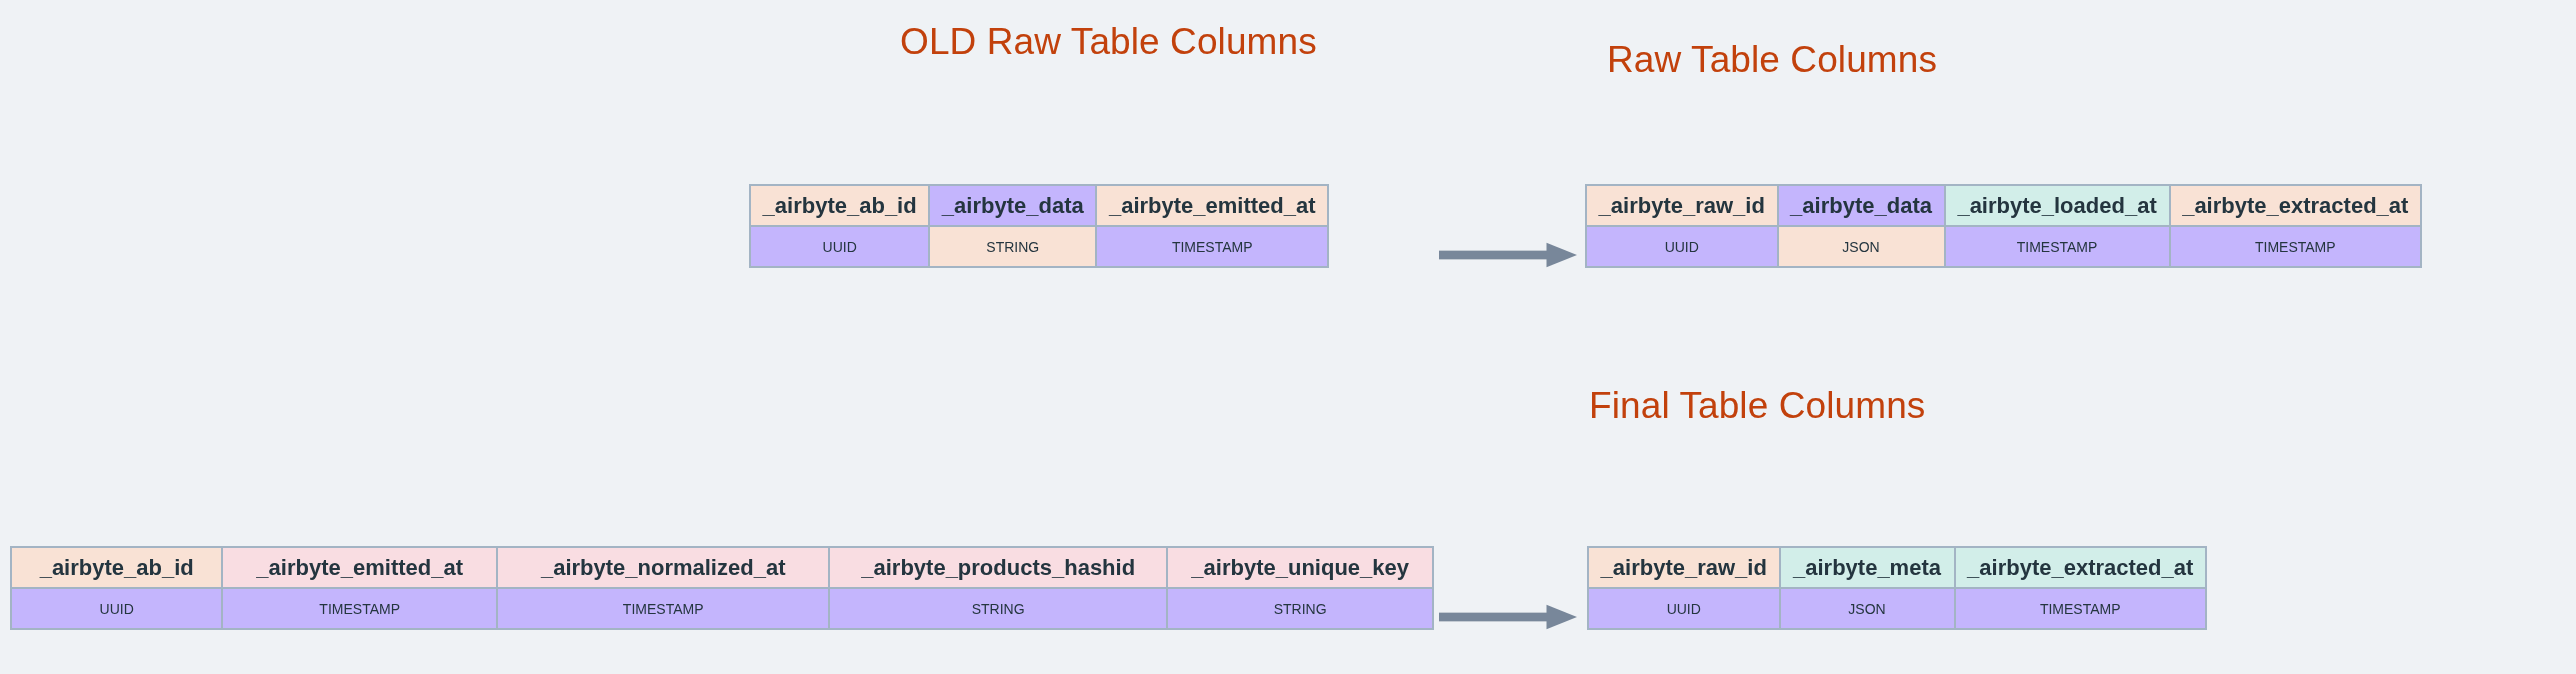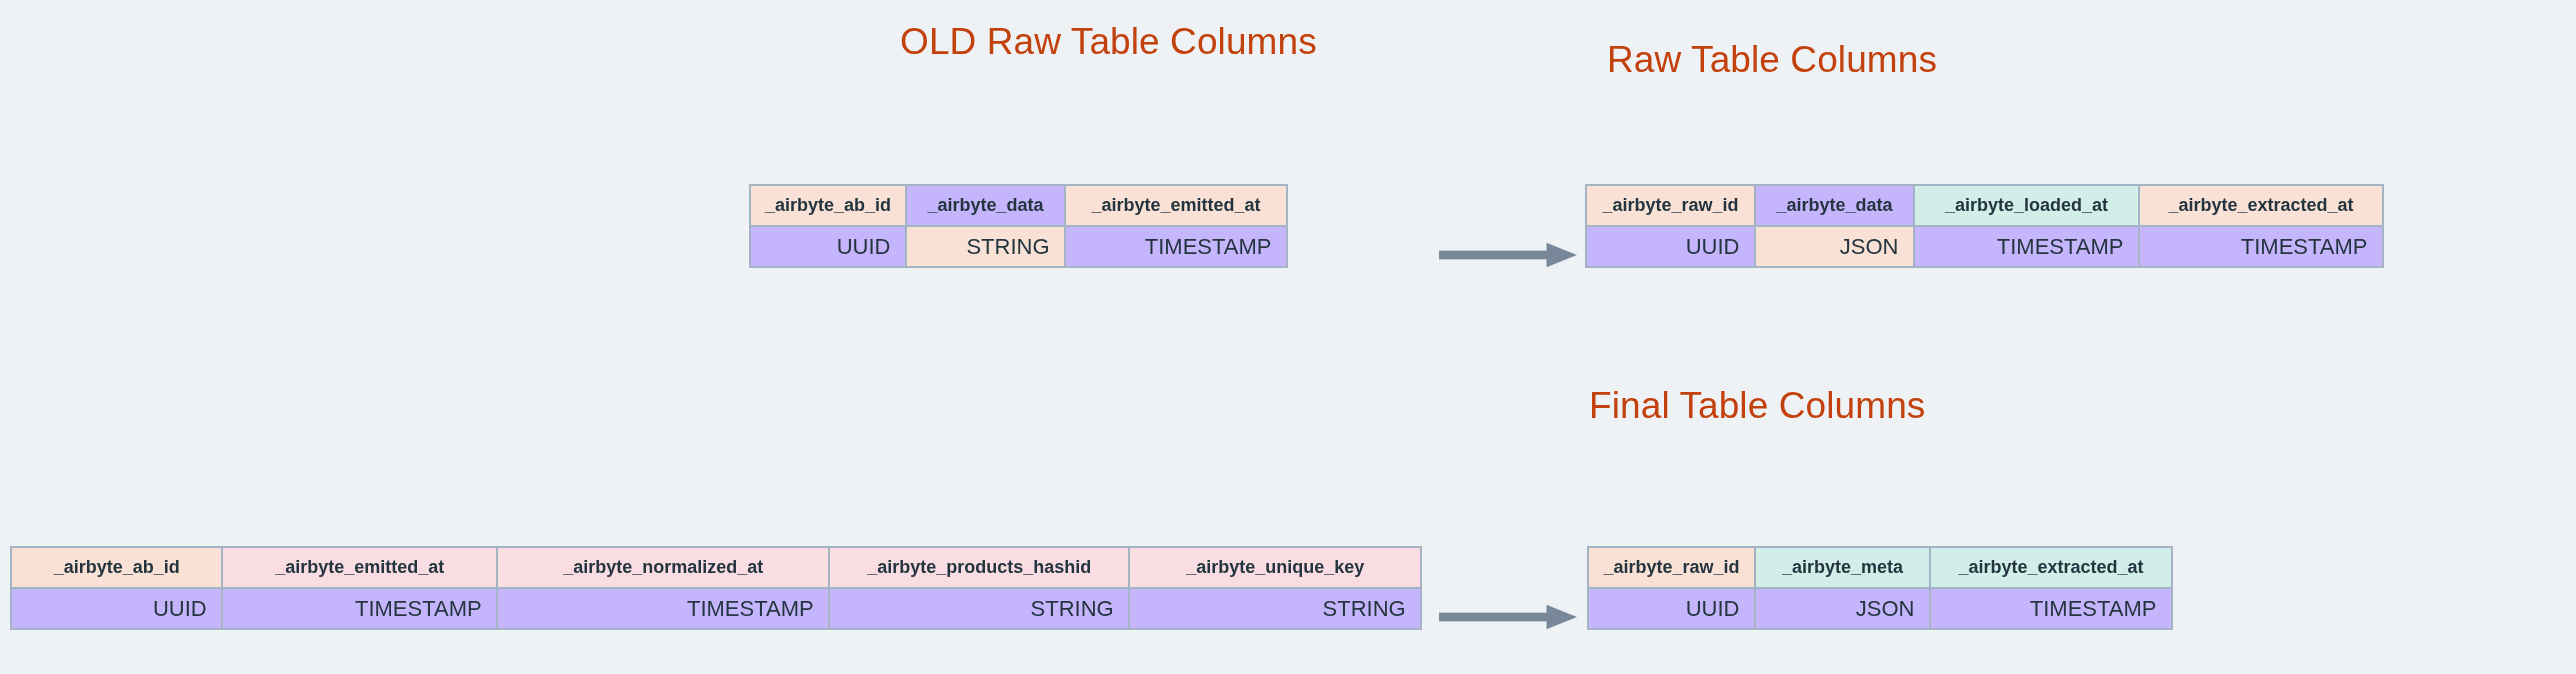--- a/index.html
+++ b/index.html
@@ -47,33 +47,33 @@
     background: #ffffff;
     table-layout: fixed;
   }
   .tbl td, .tbl th {
     border: 2.2px solid #a3b4c4;
     padding: 0;
     margin: 0;
   }
   .tbl th {
     height: 41px;
-    font-size: 18px;
+    font-size: 22px;
     font-weight: 700;
     text-align: center;
     color: #24353f;
     white-space: nowrap;
     padding: 0 11.6px;
     box-sizing: border-box;
   }
   .tbl td {
     height: 41px;
-    font-size: 22px;
+    font-size: 14px;
     font-weight: 400;
-    text-align: right;
+    text-align: center;
     color: #24353f;
     white-space: nowrap;
     padding: 0 14.5px;
     box-sizing: border-box;
   }
   
   .fill-peach { background: #f9e2d5; }
   .fill-teal  { background: #d2eee9; }
   .fill-pink  { background: #f9dde2; }
   .fill-white { background: #c4b5fd; }
@@ -144,22 +144,22 @@
       </tr>
     </tbody>
   </table>
 
   <table class="tbl" id="table-old-final">
     <thead>
       <tr>
         <th class="fill-peach" style="width:211px">_airbyte_ab_id</th>
         <th class="fill-pink" style="width:275px">_airbyte_emitted_at</th>
         <th class="fill-pink" style="width:332px">_airbyte_normalized_at</th>
-        <th class="fill-pink" style="width:300px">_airbyte_products_hashid</th>
-        <th class="fill-pink" style="width:292px">_airbyte_unique_key</th>
+        <th class="fill-pink" style="width:338px">_airbyte_products_hashid</th>
+        <th class="fill-pink" style="width:266px">_airbyte_unique_key</th>
       </tr>
     </thead>
     <tbody>
       <tr>
         <td class="fill-white">UUID</td>
         <td class="fill-white">TIMESTAMP</td>
         <td class="fill-white">TIMESTAMP</td>
         <td class="fill-white">STRING</td>
         <td class="fill-white">STRING</td>
       </tr>

